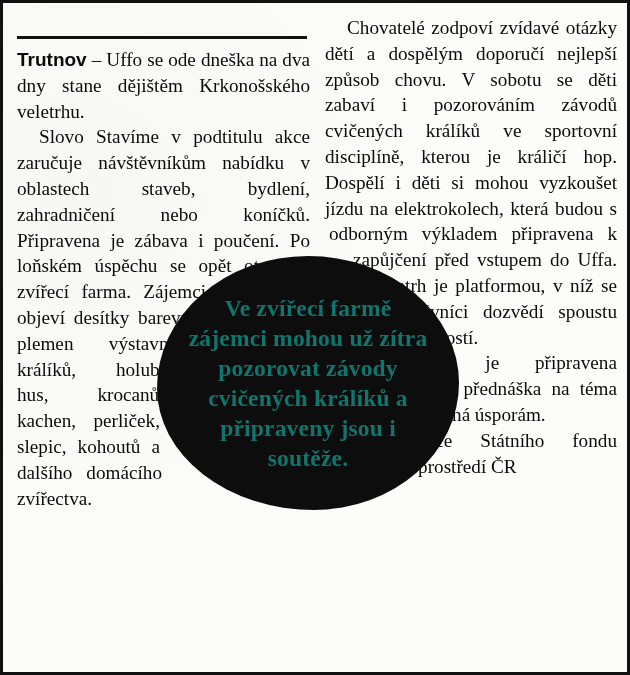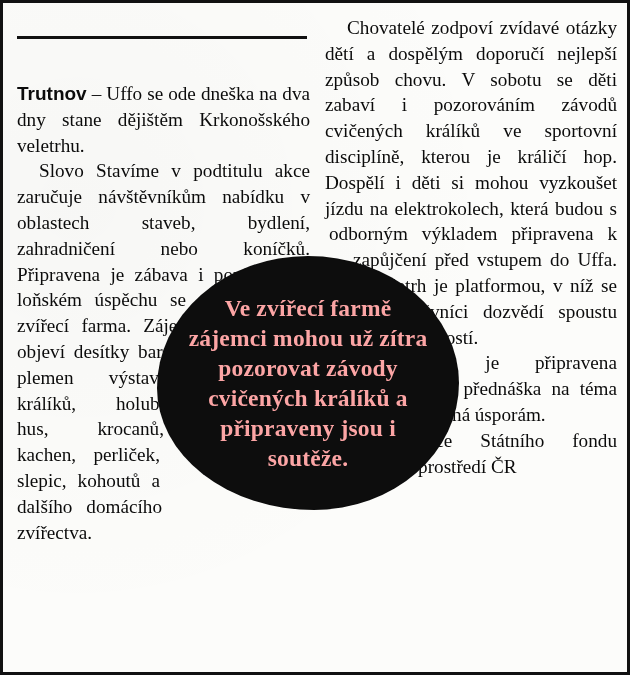--- a/index.html
+++ b/index.html
@@ -57,21 +57,20 @@
     line-height: 25.8px;
     text-align: justify;
     text-justify: inter-word;
     hyphens: manual;
     word-spacing: -0.2px;
   }
   .col-left {
     left: 14px;
     top: 44px;
     width: 293px;
-    margin-top: 34px;
   }
   .col-right {
     left: 322px;
     top: 12px;
     width: 292px;
   }
   .col p {
     margin: 0;
   }
   .col p.indent {
@@ -84,21 +83,21 @@
   }
   
   .blob {
     position: absolute;
     left: 155px;
     top: 254px;
     width: 300px;
     height: 252px;
     border-radius: 50% 50% 48% 52% / 52% 50% 50% 48%;
     background: #0d0d0d;
-    color: #fca5a5;
+    color: #0f766e;
     display: flex;
     align-items: center;
     justify-content: center;
     box-shadow: 0 0 0 1px #0d0d0d;
   }
   .blob-inner {
     width: 240px;
     text-align: center;
     font-family: "Liberation Serif", serif;
     font-weight: bold;

